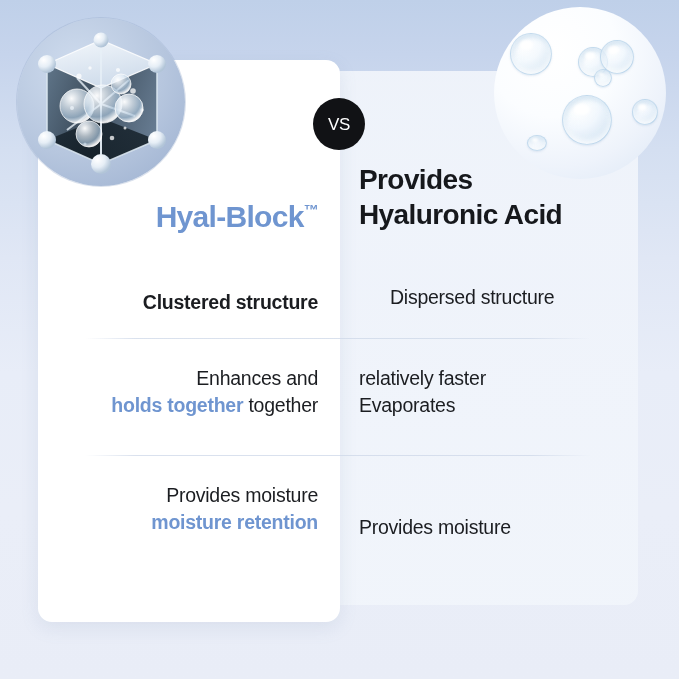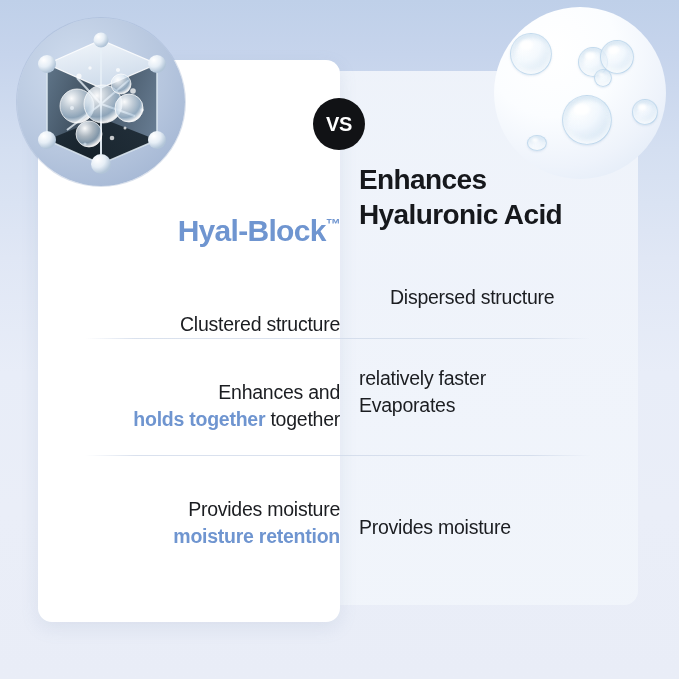--- a/index.html
+++ b/index.html
@@ -126,44 +126,44 @@
     height: 52px;
     border-radius: 50%;
     background: #111215;
     z-index: 9;
     display: flex;
     align-items: center;
     justify-content: center;
   }
   #vs-badge .vs-text {
     color: #ffffff;
-    font-size: 20px;
-    font-weight: 700;
+    font-size: 17px;
+    font-weight: 400;
     letter-spacing: -0.4px;
     line-height: 1;
     font-family: "Liberation Sans", sans-serif;
   }
 
   
   #content {
     position: absolute;
     inset: 0;
     z-index: 7;
     pointer-events: none;
   }
   #content * { pointer-events: auto; }
 
   
   .col-left {
     position: absolute;
     left: 38px;
     width: 302px;
     text-align: right;
+    padding-right: 22px;
     box-sizing: border-box;
-    margin-top: 14px;
   }
   .col-right {
     position: absolute;
     left: 359px;
     width: 280px;
     text-align: left;
   }
 
   #hyal-title {
     top: 200px;
@@ -197,21 +197,21 @@
     line-height: 1.36;
     letter-spacing: -0.25px;
     font-weight: 400;
   }
   .hl {
     color: #6f95d0;
     font-weight: 700;
   }
 
   
-  #l-row-1 { top: 297px; }
+  #l-row-1 { top: 289px; font-weight: bold; }
   #l-row-2 { top: 365px; }
   #l-row-3 { top: 482px; }
 
   
   #r-row-1 { top: 284px; margin-left: 31px; }
   #r-row-2 { top: 365px; }
   #r-row-3 { top: 514px; }
 
   
   .divider {
@@ -352,21 +352,21 @@
     <span class="vs-text">VS</span>
   </div>
 
   <div id="content">
 
     <div id="hyal-title" class="col-left">
       <span>Hyal-Block</span><span class="tm">™</span>
     </div>
 
     <div id="regular-title" class="col-right">
-      <span class="ln">Enhances</span>
+      <span class="ln">Provides</span>
       <span class="ln">Hyaluronic Acid</span>
     </div>
 
     <div id="l-row-1" class="col-left row-text">
         <div><span>Clustered structure</span></div>
       </div>
     <div id="l-row-2" class="col-left row-text">
         <div><span>Enhances and</span></div>
         <div><span class="hl">holds together</span><span> together</span></div>
       </div>

